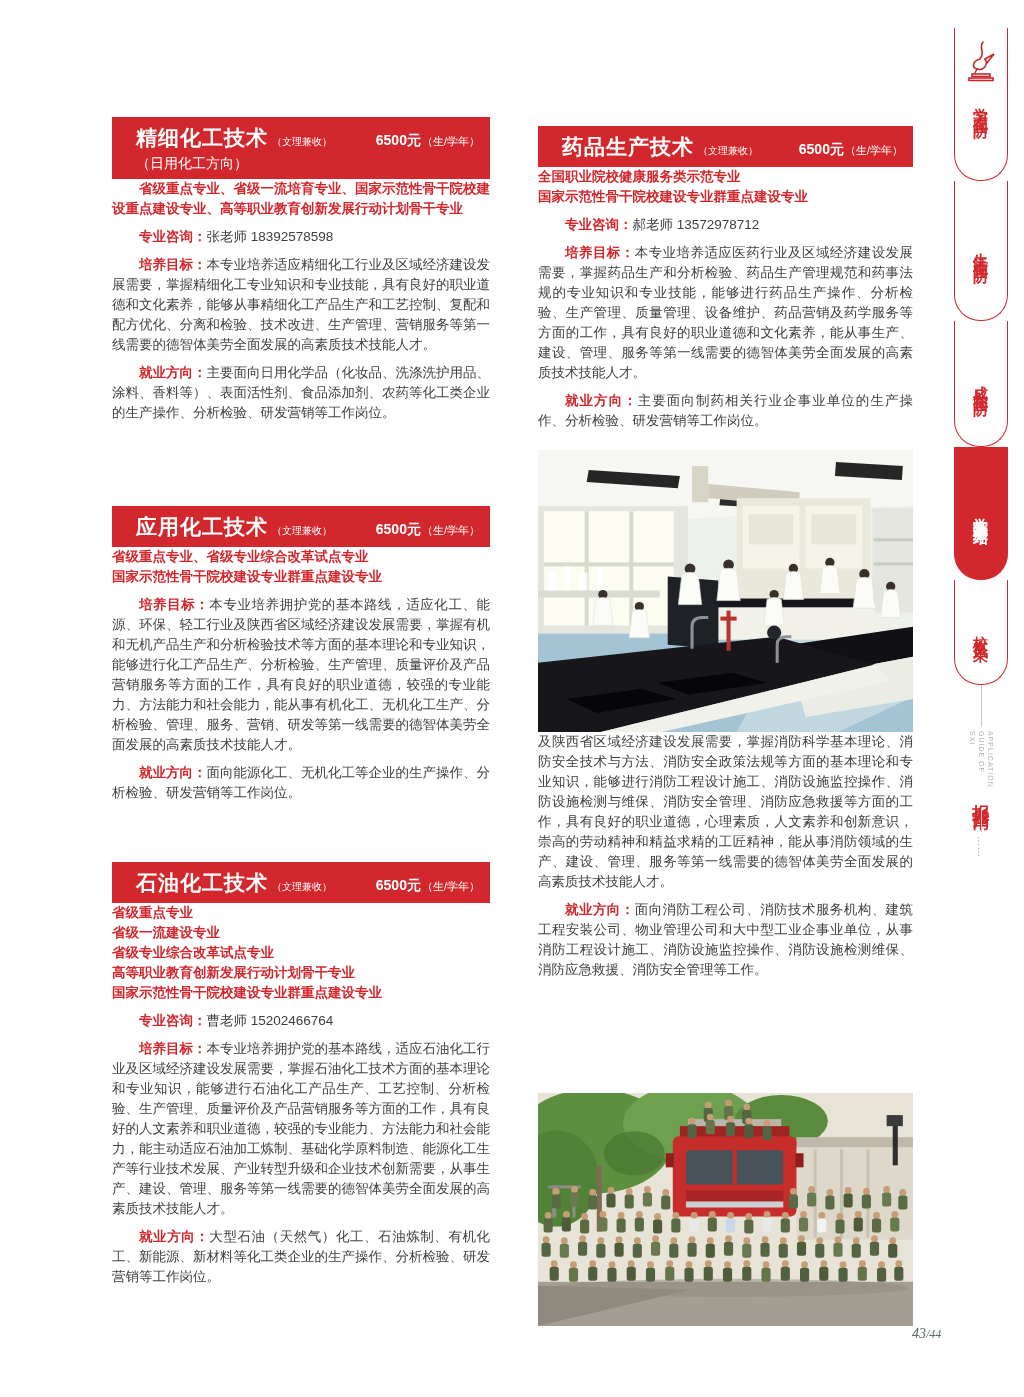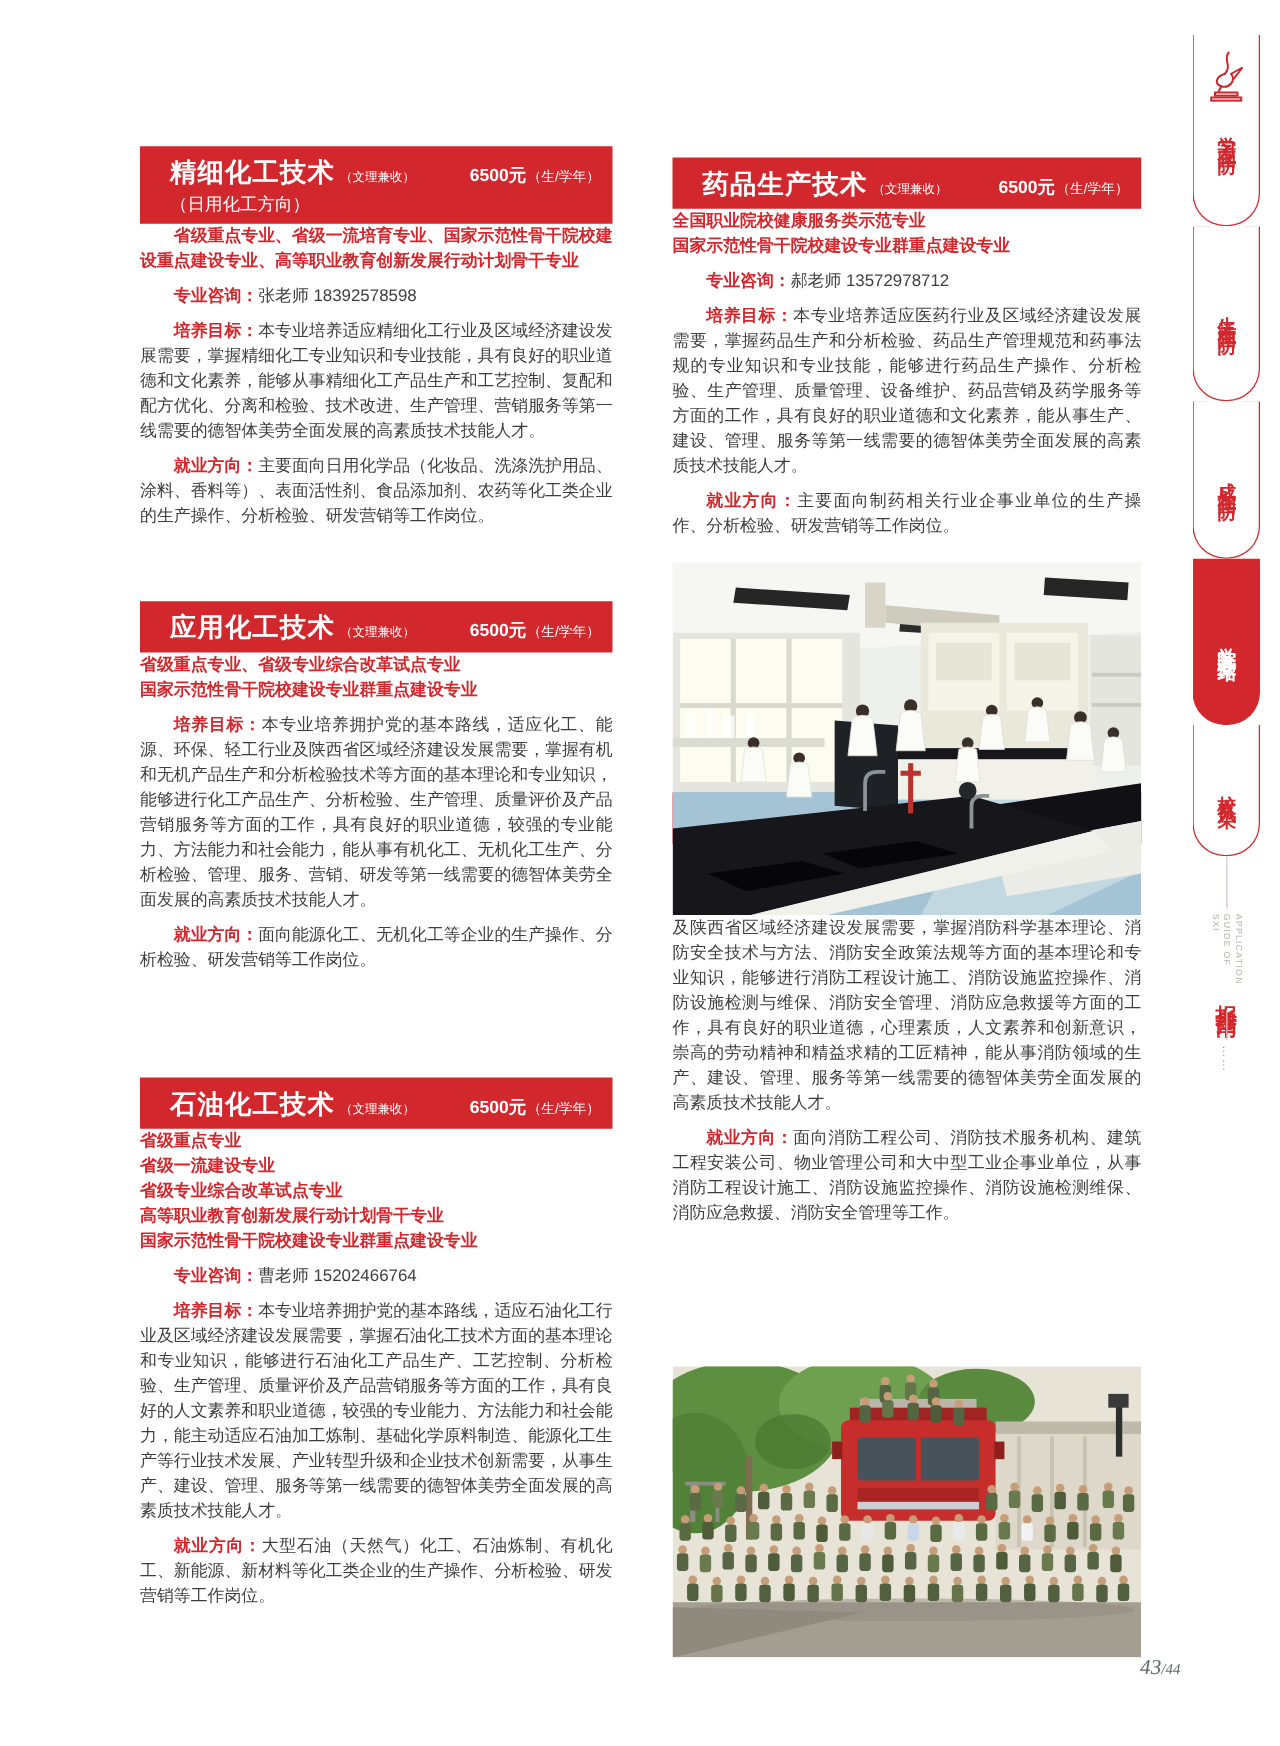--- a/index.html
+++ b/index.html
@@ -59,21 +59,21 @@
   .vcn{
     writing-mode:vertical-rl;text-orientation:upright;
     color:var(--red);font-size:17px;font-weight:bold;letter-spacing:3px;margin-top:5px;
   }
   .vdots{writing-mode:vertical-rl;color:#9a9a9a;font-size:10px;letter-spacing:1px;margin-top:4px;}
   
   .folio{
     position:absolute;left:912px;top:1324px;
     font-family:"Liberation Serif",serif;font-style:italic;color:#5d6a6a;
   }
-  .folio .big{font-size:17px;}
+  .folio .big{font-size:14px;}
   .folio .small{font-size:12px;}
 </style>
 </head>
 <body>
 
 <div class="col-left" data-name="left-column">
 
   <section class="prog" style="top:117px" data-name="program-section-fine-chemical">
     <header class="sec-head" data-name="program-header">
       <div class="head-line">
@@ -85,21 +85,21 @@
           </span>
       </div>
       <div class="head-sub" data-name="program-direction">（日用化工方向）</div>
     </header>
     <div class="honors wrap" data-name="honors">省级重点专业、省级一流培育专业、国家示范性骨干院校建设重点建设专业、高等职业教育创新发展行动计划骨干专业</div>
     <p class="para" data-name="consult-line"><span class="lead" data-name="consult-label">专业咨询：</span><span data-name="consult-value">张老师 18392578598</span></p>
     <p class="para" data-name="objective-paragraph"><span class="lead" data-name="objective-label">培养目标：</span><span data-name="objective-text">本专业培养适应精细化工行业及区域经济建设发展需要，掌握精细化工专业知识和专业技能，具有良好的职业道德和文化素养，能够从事精细化工产品生产和工艺控制、复配和配方优化、分离和检验、技术改进、生产管理、营销服务等第一线需要的德智体美劳全面发展的高素质技术技能人才。</span></p>
     <p class="para" data-name="career-paragraph"><span class="lead" data-name="career-label">就业方向：</span><span data-name="career-text">主要面向日用化学品（化妆品、洗涤洗护用品、涂料、香料等）、表面活性剂、食品添加剂、农药等化工类企业的生产操作、分析检验、研发营销等工作岗位。</span></p>
   </section>
 
-  <section class="prog" style="top:481px" data-name="program-section-applied-chemical">
+  <section class="prog" style="top:506px" data-name="program-section-applied-chemical">
     <header class="sec-head" data-name="program-header">
       <div class="head-line">
         <span class="head-title" data-name="program-title">应用化工技术</span>
         <span class="head-admit" data-name="admission-note">（文理兼收）</span>
         <span class="head-fee" data-name="tuition-fee">
             <b class="fee-amount" data-name="fee-amount">6500元</b>
             <span class="fee-unit" data-name="fee-unit">（生/学年）</span>
           </span>
       </div>
     </header>

